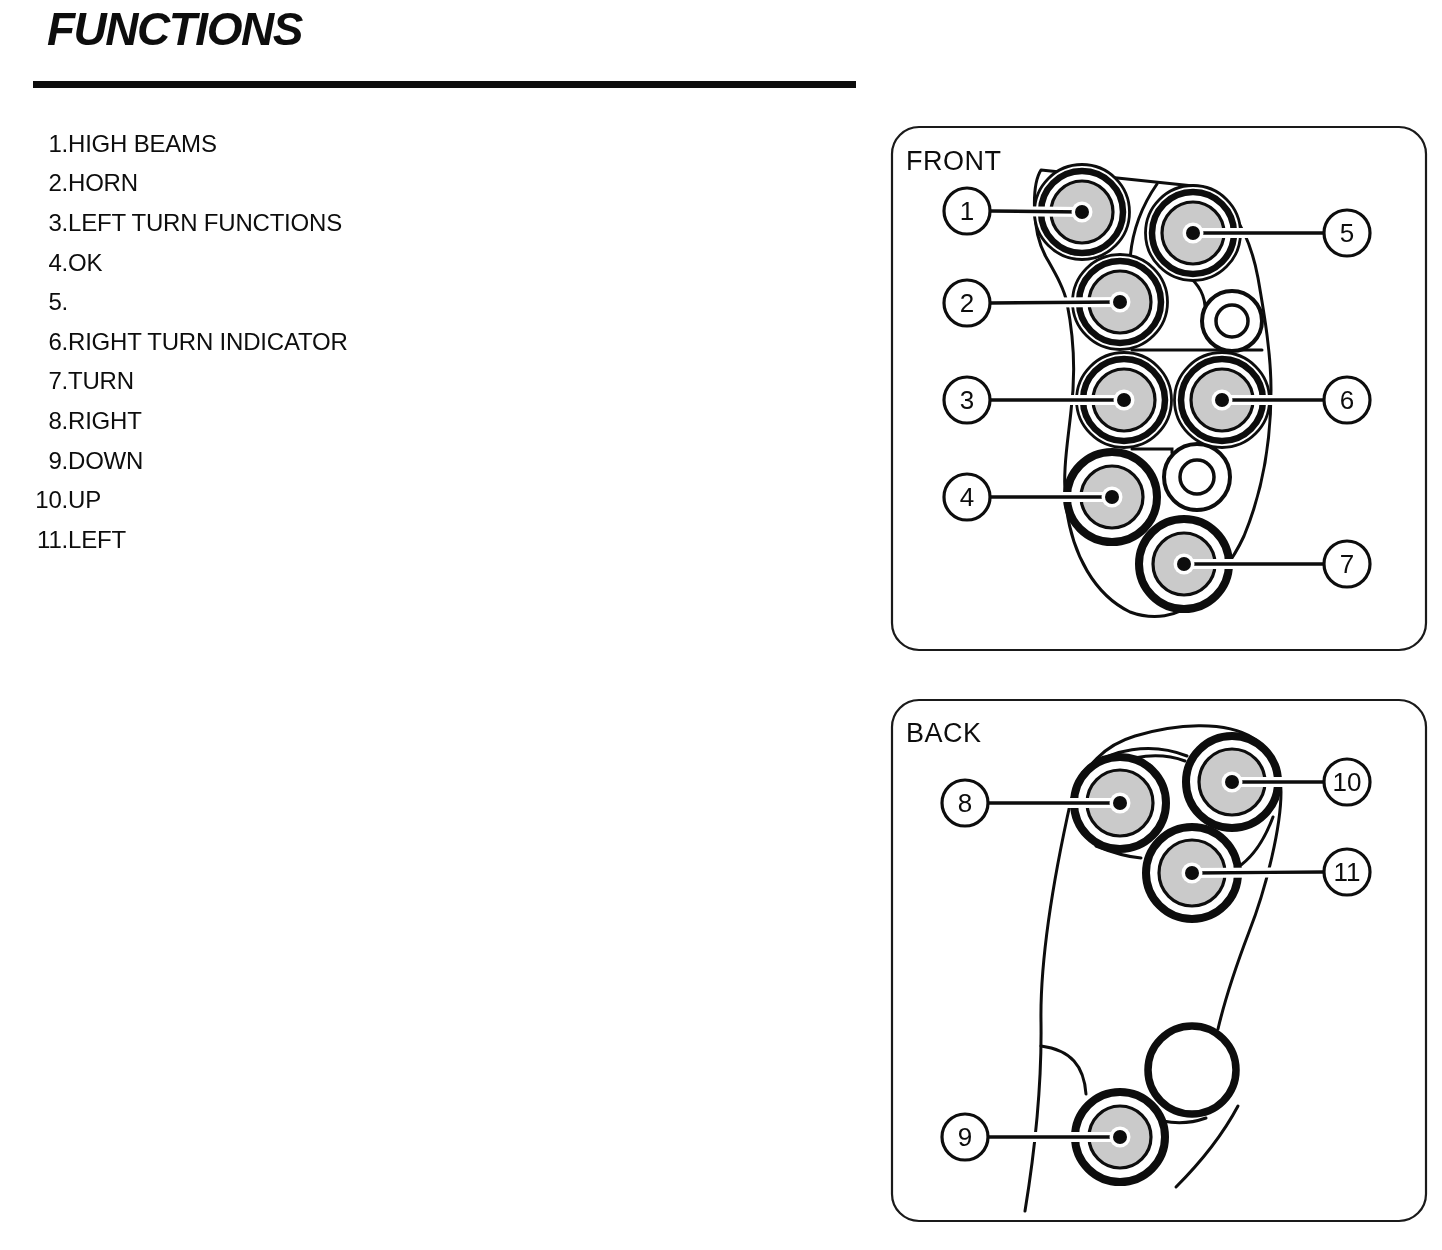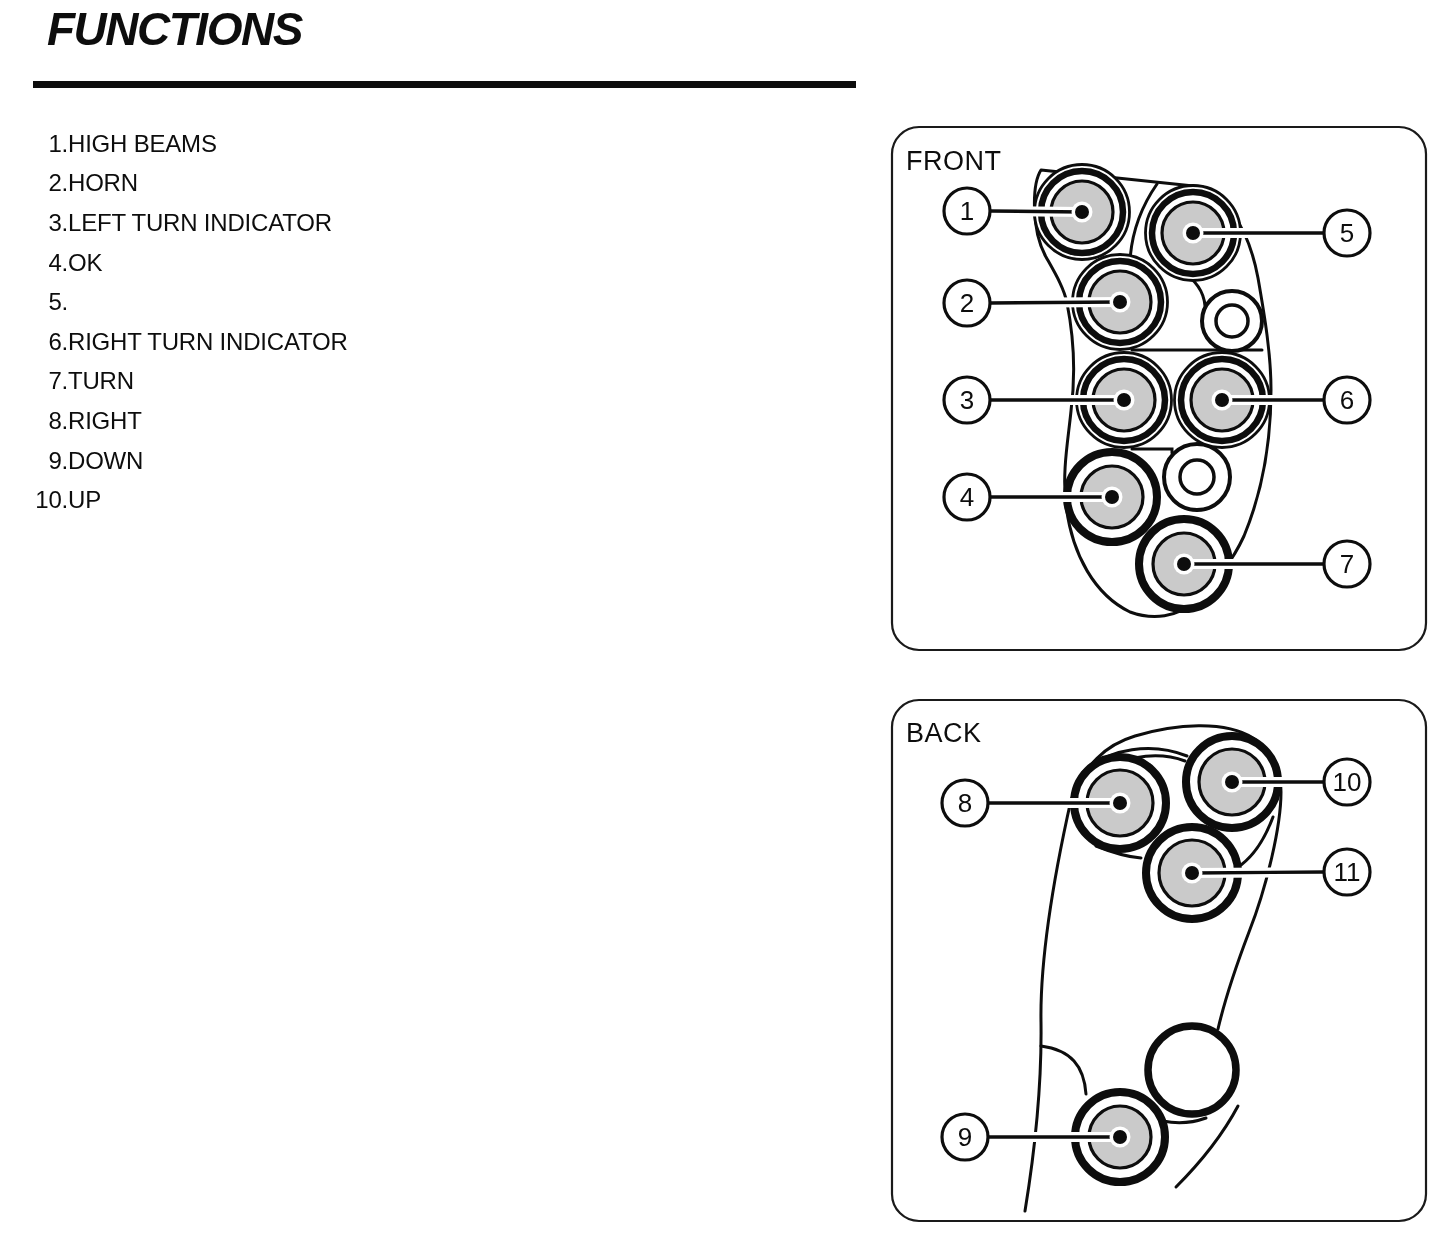--- a/index.html
+++ b/index.html
@@ -51,21 +51,21 @@
   <div class="func-row">
       <span class="func-num">1.</span>
       <span class="func-label">HIGH BEAMS</span>
     </div>
   <div class="func-row">
       <span class="func-num">2.</span>
       <span class="func-label">HORN</span>
     </div>
   <div class="func-row">
       <span class="func-num">3.</span>
-      <span class="func-label">LEFT TURN INDICATOR</span>
+      <span class="func-label">LEFT TURN FUNCTIONS</span>
     </div>
   <div class="func-row">
       <span class="func-num">4.</span>
       <span class="func-label">OK</span>
     </div>
   <div class="func-row">
       <span class="func-num">5.</span>
     </div>
   <div class="func-row">
       <span class="func-num">6.</span>
@@ -79,20 +79,24 @@
       <span class="func-num">8.</span>
       <span class="func-label">RIGHT</span>
     </div>
   <div class="func-row">
       <span class="func-num">9.</span>
       <span class="func-label">DOWN</span>
     </div>
   <div class="func-row">
       <span class="func-num">10.</span>
       <span class="func-label">UP</span>
+    </div>
+  <div class="func-row">
+      <span class="func-num">11.</span>
+      <span class="func-label">LEFT</span>
     </div>
 </div>
 
 <svg id="front-svg" class="panel-svg" width="538" height="527" viewBox="890 125 538 527">
   <rect class="panel-border" x="892" y="127" width="534" height="523" rx="27"></rect>
   <text class="panel-label" x="906" y="170">FRONT</text>
 
   <g>
     <path class="oln" d="M 1041 170 L 1203 187
       C 1232 203, 1250 235, 1258 278

